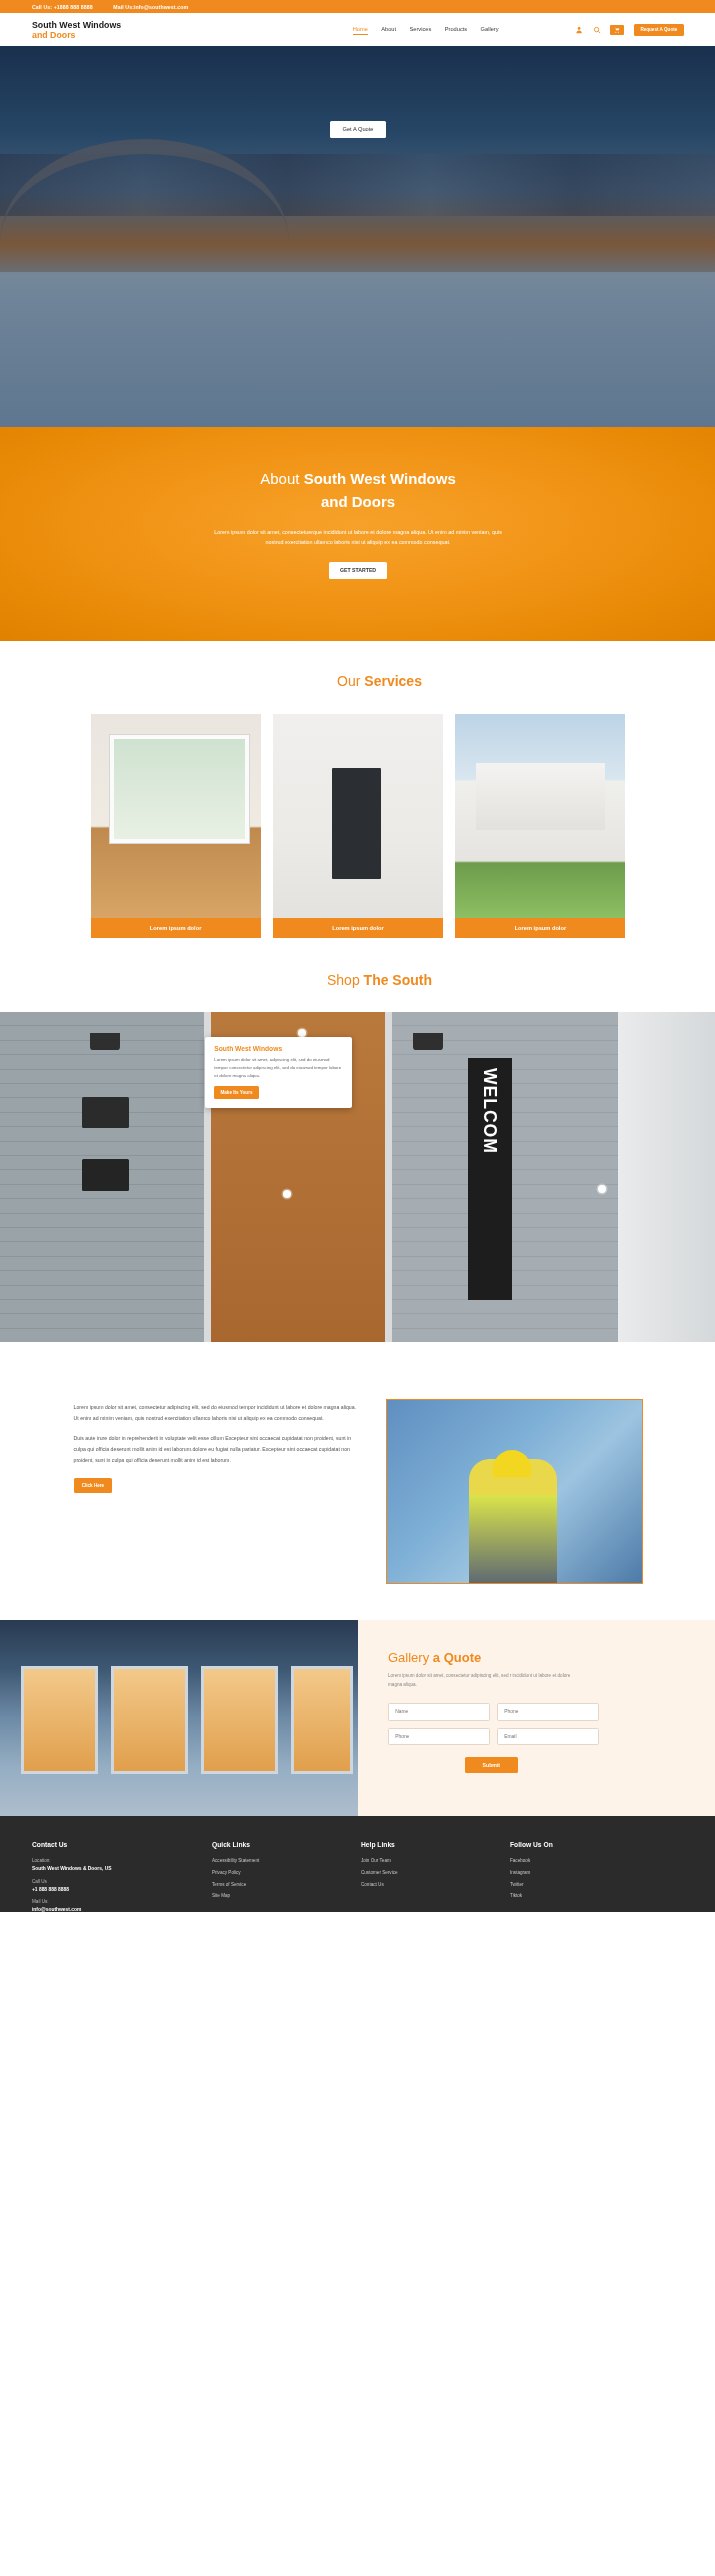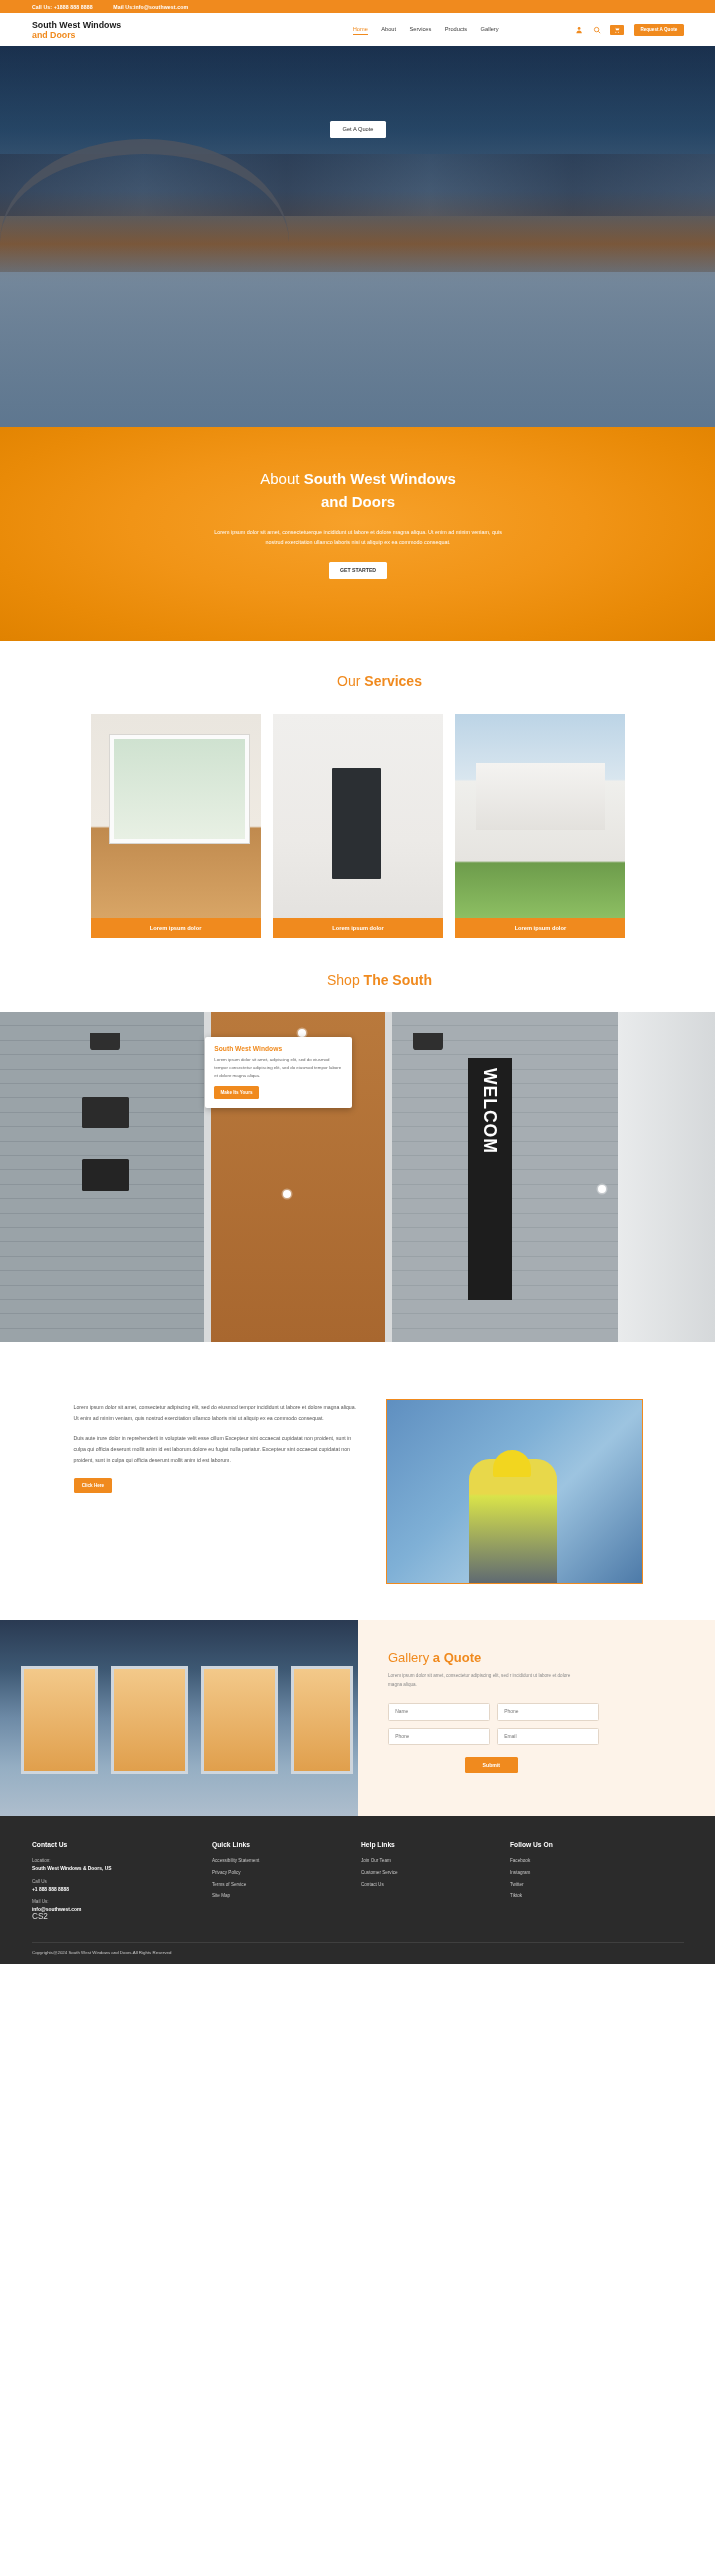--- a/index.html
+++ b/index.html
@@ -467,22 +467,16 @@
       <div class="fcol c4">
         <h4>Follow Us On</h4>
         <ul>
           <li>Facebook</li>
           <li>Instagram</li>
           <li>Twitter</li>
           <li>Tiktok</li>
         </ul>
       </div>
     </div>
-    <div class="fb-wrap">
-      <div class="code" style="top:-13.4px;">CS2</div>
-      <div class="footer-bottom">
-        <div class="cp">Copyrights@2024 South West Windows and Doors.All Rights Reserved</div>
-      </div>
-    </div>
   </div>
 
 </div>
 
 
 </body></html>

